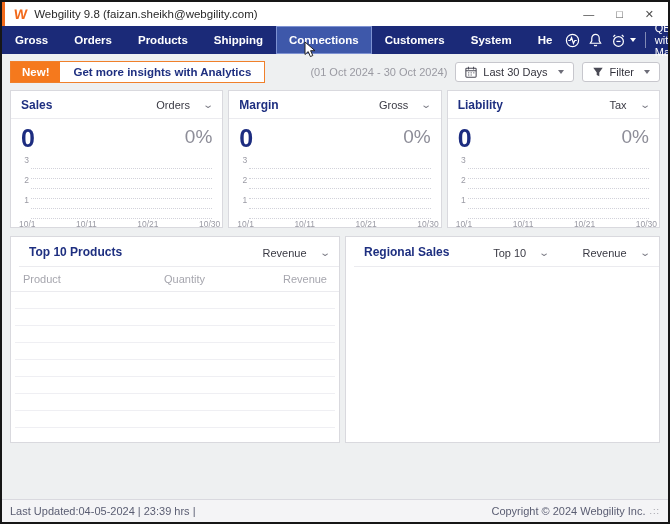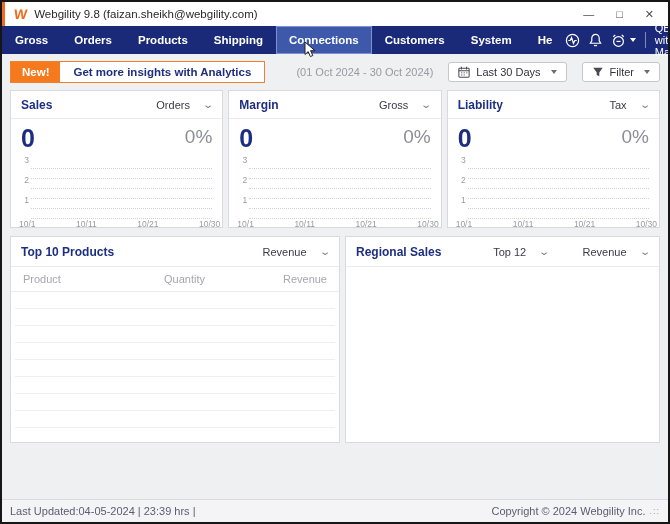--- a/index.html
+++ b/index.html
@@ -41,21 +41,21 @@
                font-size:8.5px; font-weight:700; padding:1px 3px; border-radius:2px; }
   
   .content { flex:1; padding:7px 8px 0; display:flex; flex-direction:column; }
   .toolbar { display:flex; align-items:center; justify-content:space-between; margin-bottom:7px; }
   .promo { display:flex; border:1px solid #f0802b; background:#fff; }
   .promo-new { background:#f5791d; color:#fff; font-weight:700; font-size:11.5px; padding:4px 11px; }
   .promo-btn { color:#1e2f80; font-weight:700; font-size:11.5px; padding:4px 13px; }
   .toolbar-right { display:flex; align-items:center; gap:8px; }
   .date-range { color:#9a9aa2; font-size:11px; }
   .tool-btn { display:flex; align-items:center; gap:6px; background:#fff; border:1px solid #c7c7cd;
-              border-radius:3px; padding:3px 9px; font-size:11px; color:#33333d;margin-left:7px; }
+              border-radius:3px; padding:3px 9px; font-size:11px; color:#33333d; }
   .tool-btn .caret { border-top-color:#6d6d78; }
   
   .cards { display:flex; gap:5px; margin-bottom:8px; }
   .card { flex:1; background:#fff; border:1px solid #d9d9de; height:138px; display:flex; flex-direction:column; }
   .card-head { display:flex; align-items:center; justify-content:space-between;
                padding:7px 10px 6px; border-bottom:1px solid #ebebef; }
   .card-title { color:#1e2f80; font-weight:700; font-size:12px; }
   .mini-dd { display:flex; align-items:center; gap:14px; font-size:11px; color:#3a3a44; }
   .chev { color:#7c7c86; font-size:10px; line-height:1; transform:scaleX(1.4); }
   .card-body { padding:6px 10px 0; display:flex; justify-content:space-between; align-items:flex-start; }
@@ -64,22 +64,22 @@
   .chart { margin:6px 10px 0 8px; position:relative; height:58px; }
   .grid { margin-left:12px; }
   .grid-line { height:10px; border-bottom:1px dotted #d2d2da; }
   .ylab { position:absolute; left:0; width:10px; text-align:right; color:#9a9aa4; font-size:8.5px; }
   .xlabs { display:flex; justify-content:space-between; margin:2px 2px 0 8px; color:#9a9aa4; font-size:8.5px; }
   
   .panels { display:flex; gap:5px; flex:0 0 auto; height:207px; }
   .panel { background:#fff; border:1px solid #d9d9de; display:flex; flex-direction:column; }
   .panel-left { width:330px; }
   .panel-right { flex:1; }
-  .panel-head { display:flex; align-items:center; justify-content:space-between;
-                padding:8px 10px 7px; border-bottom:1px solid #ebebef; }
+  .panel-head { display:flex; align-items:flex-end; justify-content:space-between;
+                padding:8px 10px 7px; border-bottom:1px solid #ebebef;margin-left:8px; }
   .tbl-head { display:flex; padding:6px 12px; color:#a6a6ae; font-size:11px; border-bottom:1px solid #ebebef; }
   .tbl-head span:nth-child(1){ flex:1.2; }
   .tbl-head span:nth-child(2){ flex:1; text-align:center; }
   .tbl-head span:nth-child(3){ flex:1; text-align:right; }
   .tbl-rows { flex:1; padding:0 4px; overflow:hidden; }
   .tbl-row { height:17px; border-bottom:1px solid #efeff3; }
   
   .footer-row { display:flex; align-items:center; justify-content:space-between; margin-top:8px; }
   .gno-btn { display:flex; align-items:center; background:#2c3c94; border:1px solid #8490c8;
              color:#fff; font-size:11.5px; font-weight:700; padding:4px 9px; gap:7px; }
@@ -315,21 +315,21 @@
           <div class="tbl-row"></div>
           <div class="tbl-row"></div>
         </div>
       </div>
 
       <div class="panel panel-right">
         <div class="panel-head">
           <span class="card-title">Regional Sales</span>
           <span class="mini-dd">
             <span class="mini-dd" style="margin-right:20px">
-              <span>Top 12</span>
+              <span>Top 10</span>
               <span class="chev">⌄</span>
             </span>
             <span class="mini-dd">
               <span>Revenue</span>
               <span class="chev">⌄</span>
             </span>
           </span>
         </div>
         <div style="flex:1"></div>
       </div>

